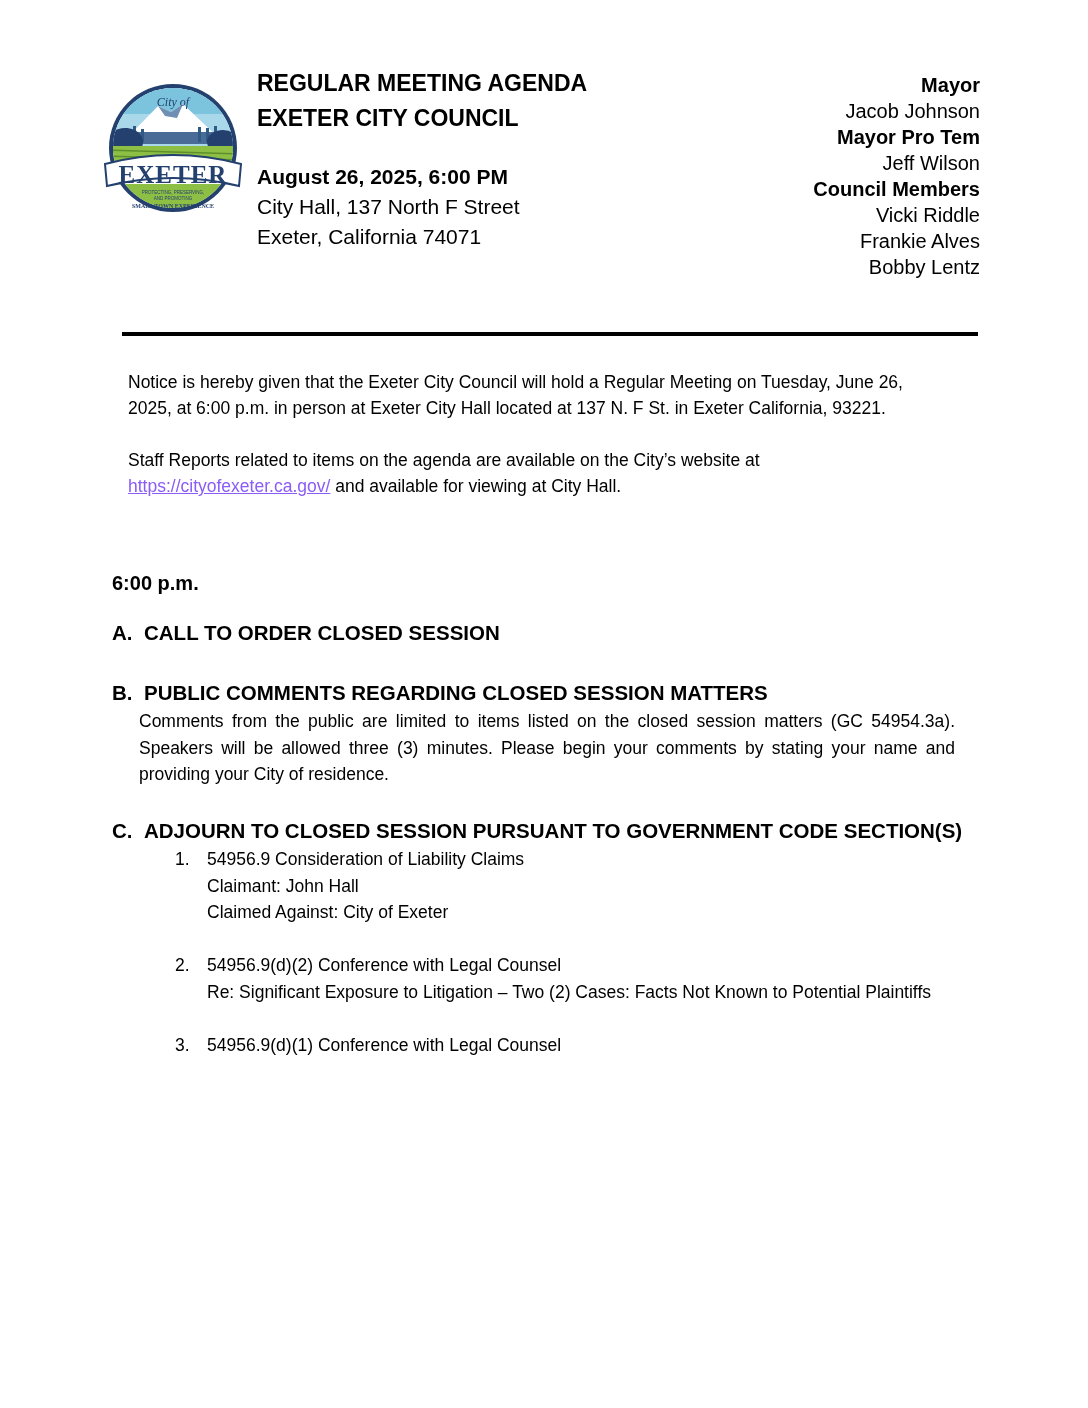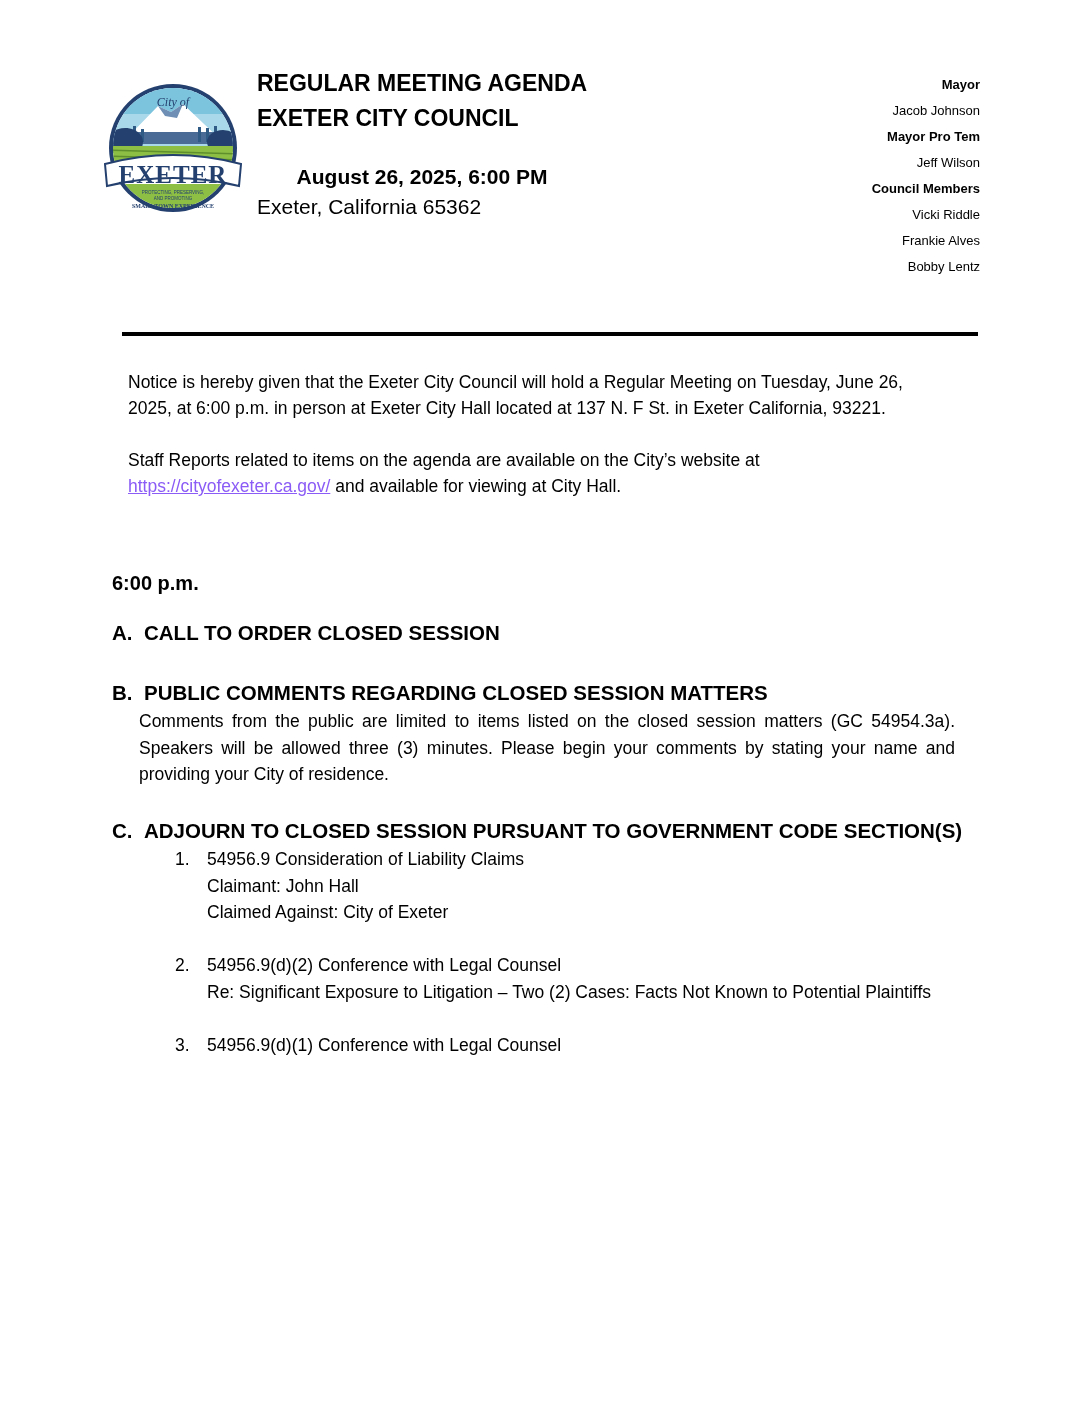--- a/index.html
+++ b/index.html
@@ -36,33 +36,32 @@
       line-height: 35px;
       letter-spacing: 0px;
       white-space: nowrap;
     }
     .meeting-date {
       margin-top: 26px;
       font-size: 21px;
       font-weight: bold;
       line-height: 30px;
       white-space: nowrap;
-      text-align: center;
     }
     .meeting-addr {
       font-size: 21px;
       line-height: 30px;
       white-space: nowrap;
     }
     .council {
       position: absolute;
       right: 108px;
       top: 72px;
       text-align: right;
-      font-size: 13px;
+      font-size: 20px;
       line-height: 26px;
     }
     .council .role { font-weight: bold; }
 
     .rule {
       position: absolute;
       left: 122px;
       top: 332px;
       width: 856px;
       height: 4px;
@@ -181,21 +180,22 @@
       <text x="70" y="110" text-anchor="middle" font-family="Liberation Sans, sans-serif" font-size="4.5" fill="#24406e">PROTECTING, PRESERVING,</text>
       <text x="70" y="116" text-anchor="middle" font-family="Liberation Sans, sans-serif" font-size="4.5" fill="#24406e">AND PROMOTING</text>
       <text x="70" y="124" text-anchor="middle" font-family="Liberation Serif, serif" font-weight="bold" font-size="6" fill="#24406e">SMALL TOWN EXPERIENCE</text>
     </svg>
   </div>
 
   <div class="title-block">
     <div class="title-line">REGULAR MEETING AGENDA</div>
     <div class="title-line">EXETER CITY COUNCIL</div>
     <div class="meeting-date">August 26, 2025, 6:00 PM</div>
-    <div class="meeting-addr">Exeter, California 65362</div>
+    <div class="meeting-addr">City Hall, 137 North F Street</div>
+    <div class="meeting-addr">Exeter, California 74071</div>
   </div>
 
   <div class="council">
     <div class="role">Mayor</div>
     <div>Jacob Johnson</div>
     <div class="role">Mayor Pro Tem</div>
     <div>Jeff Wilson</div>
     <div class="role">Council Members</div>
     <div>Vicki Riddle</div>
     <div>Frankie Alves</div>

